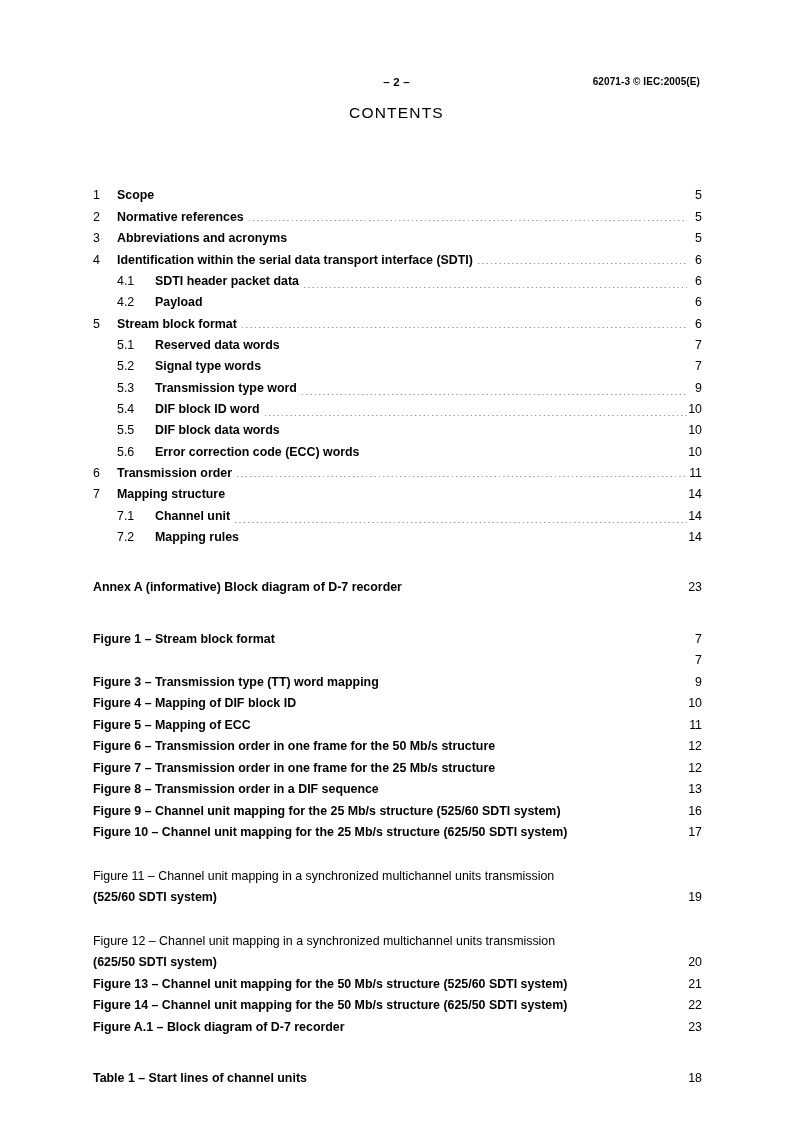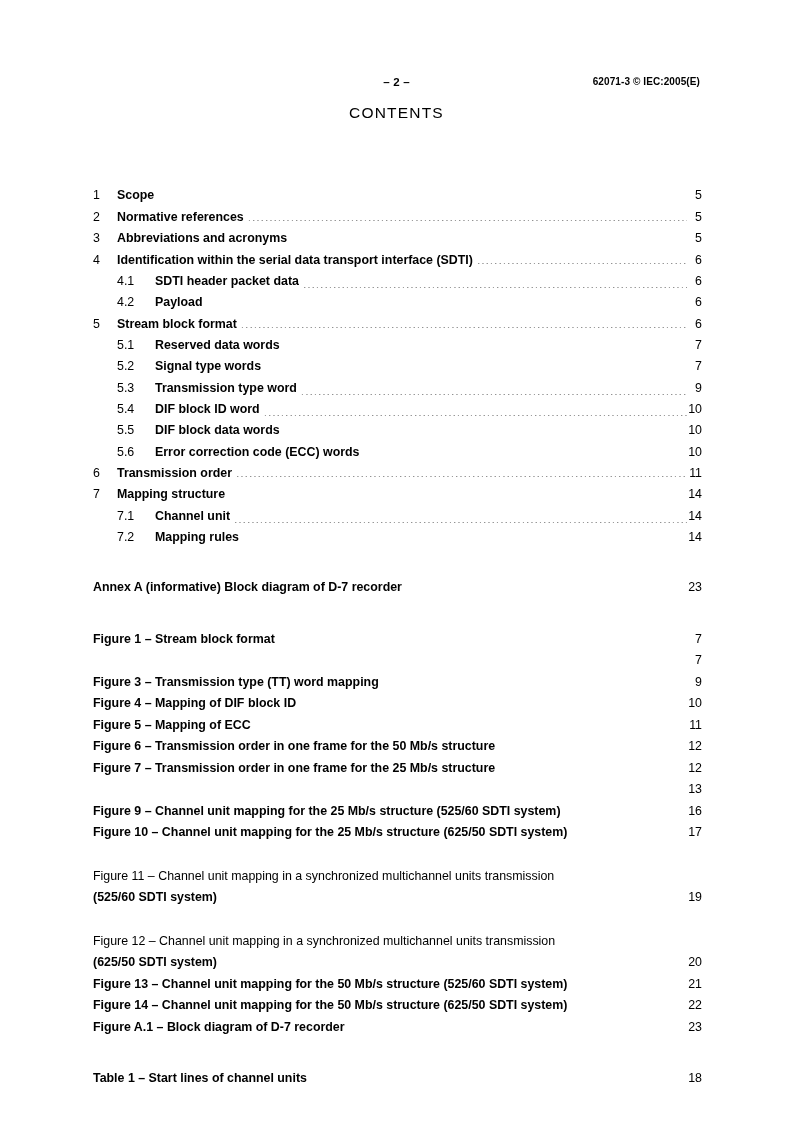--- a/index.html
+++ b/index.html
@@ -299,20 +299,21 @@
           <span class="label">Figure 6 – Transmission order in one frame for the 50 Mb/s structure</span>
           <span class="leader"></span>
           <span class="pageno">12</span>
         </div>
         <div class="row flush">
           <span class="label">Figure 7 – Transmission order in one frame for the 25 Mb/s structure</span>
           <span class="leader"></span>
           <span class="pageno">12</span>
         </div>
         <div class="row flush">
+          <span class="label">Figure 8 – Transmission order in a DIF sequence</span>
           <span class="leader"></span>
           <span class="pageno">13</span>
         </div>
         <div class="row flush">
           <span class="label">Figure 9 – Channel unit mapping for the 25 Mb/s structure (525/60 SDTI system)</span>
           <span class="leader"></span>
           <span class="pageno">16</span>
         </div>
         <div class="row flush">
           <span class="label">Figure 10 – Channel unit mapping for the 25 Mb/s structure (625/50 SDTI system) </span>

